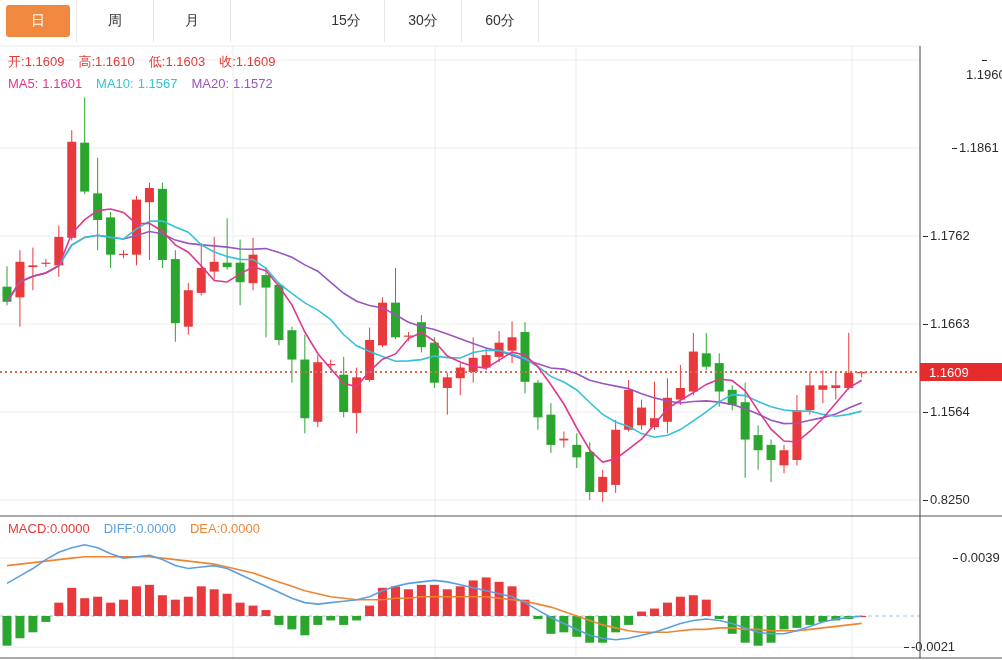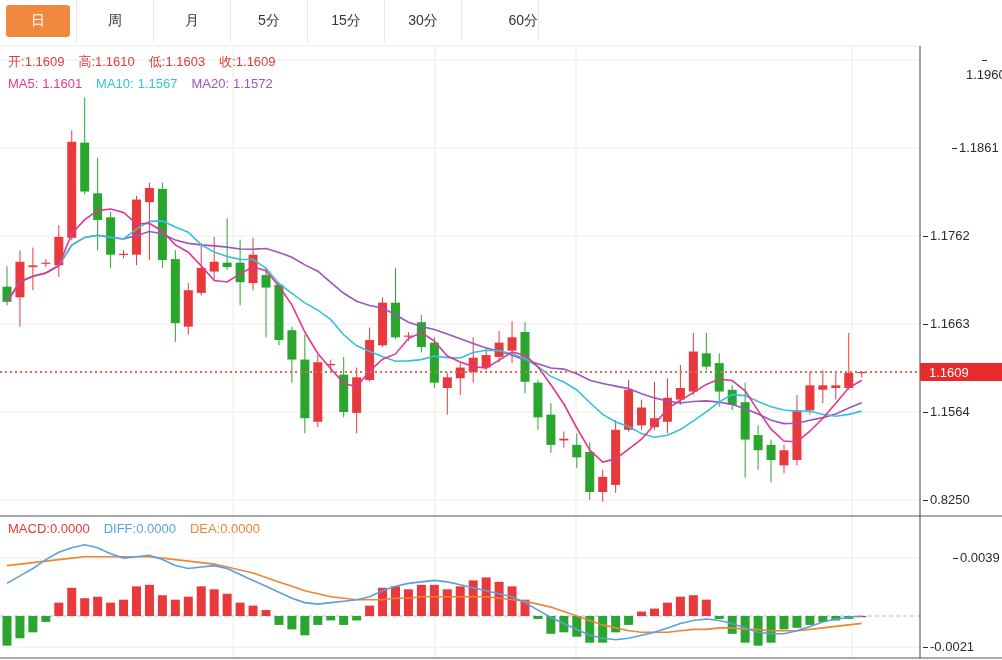--- a/index.html
+++ b/index.html
@@ -32,30 +32,27 @@
       <div class="tab active" style="left: 0px;">
         <div class="pill"></div>
         <span class="lbl">日</span>
       </div>
       <div class="tab" style="left: 77px;">
         <span class="lbl">周</span>
       </div>
       <div class="tab" style="left: 154px;">
         <span class="lbl">月</span>
       </div>
-      <div class="tab" style="left: 231px;">
-        <span class="lbl">5分</span>
-      </div>
       <div class="tab" style="left: 308px;">
         <span class="lbl">15分</span>
       </div>
       <div class="tab" style="left: 385px;">
         <span class="lbl">30分</span>
       </div>
-      <div class="tab" style="left: 462px; justify-content: flex-end;">
+      <div class="tab" style="left: 462px;">
         <span class="lbl">60分</span>
       </div>
     </div>
   <svg id="plot" width="1002" height="660">
       <line x1="0" y1="60" x2="920" y2="60" stroke="#ececec" stroke-width="1"></line>
       <line x1="0" y1="148.00000000000017" x2="920" y2="148.00000000000017" stroke="#ececec" stroke-width="1"></line>
       <line x1="0" y1="236.00000000000037" x2="920" y2="236.00000000000037" stroke="#ececec" stroke-width="1"></line>
       <line x1="0" y1="324.0000000000005" x2="920" y2="324.0000000000005" stroke="#ececec" stroke-width="1"></line>
       <line x1="0" y1="411.99999999999875" x2="920" y2="411.99999999999875" stroke="#ececec" stroke-width="1"></line>
       <line x1="0" y1="499.9999999999989" x2="920" y2="499.9999999999989" stroke="#ececec" stroke-width="1"></line>
@@ -282,18 +279,18 @@
       <div class="ovl" style="left: 8px; top: 53px;"><span class="lg-item" style="color: rgb(229, 57, 53);"><span>开:</span><span>1.1609</span></span><span class="lg-item" style="color: rgb(229, 57, 53);"><span>高:</span><span>1.1610</span></span><span class="lg-item" style="color: rgb(229, 57, 53);"><span>低:</span><span>1.1603</span></span><span class="lg-item" style="color: rgb(229, 57, 53);"><span>收:</span><span>1.1609</span></span></div>
       <div class="ovl" style="left: 8px; top: 76px;"><span class="lg-item" style="color: rgb(224, 56, 143);"><span>MA5:</span><span style="margin-left: 4px;">1.1601</span></span><span class="lg-item" style="color: rgb(53, 194, 216);"><span>MA10:</span><span style="margin-left: 4px;">1.1567</span></span><span class="lg-item" style="color: rgb(155, 85, 192);"><span>MA20:</span><span style="margin-left: 4px;">1.1572</span></span></div>
       <div class="ovl" style="left: 8px; top: 521px;"><span class="lg-item" style="color: rgb(229, 57, 53);"><span>MACD:</span><span>0.0000</span></span><span class="lg-item" style="color: rgb(91, 159, 224);"><span>DIFF:</span><span>0.0000</span></span><span class="lg-item" style="color: rgb(238, 133, 51);"><span>DEA:</span><span>0.0000</span></span></div>
       <div class="axis-lbl" style="left: 966px; top: 52px; text-align: center;"><span class="tickdash"></span><span>1.1960</span></div>
       <div class="axis-lbl" style="left: 952px; top: 140px;"><span class="tickdash"></span><span>1.1861</span></div>
       <div class="axis-lbl" style="left: 923px; top: 228px;"><span class="tickdash"></span><span>1.1762</span></div>
       <div class="axis-lbl" style="left: 923px; top: 316px; text-align: right;"><span class="tickdash"></span><span>1.1663</span></div>
       <div class="axis-lbl" style="left: 923px; top: 404px;"><span class="tickdash"></span><span>1.1564</span></div>
       <div class="axis-lbl" style="left: 923px; top: 492px;"><span class="tickdash"></span><span>0.8250</span></div>
       <div class="axis-lbl" style="left: 953px; top: 550.136px;"><span class="tickdash"></span><span>0.0039</span></div>
-      <div class="axis-lbl" style="left: 923px; top: 639.157px;"><span class="tickdash"></span><span>-0.0021</span></div>
+      <div class="axis-lbl" style="left: 904px; top: 639.157px;"><span class="tickdash"></span><span>-0.0021</span></div>
       <div class="badge" style="left: 920px; top: 363px; width: 82px; height: 18px;">
         <span>1.1609</span>
       </div>
     </div>
 </div>
 
 </body></html>

